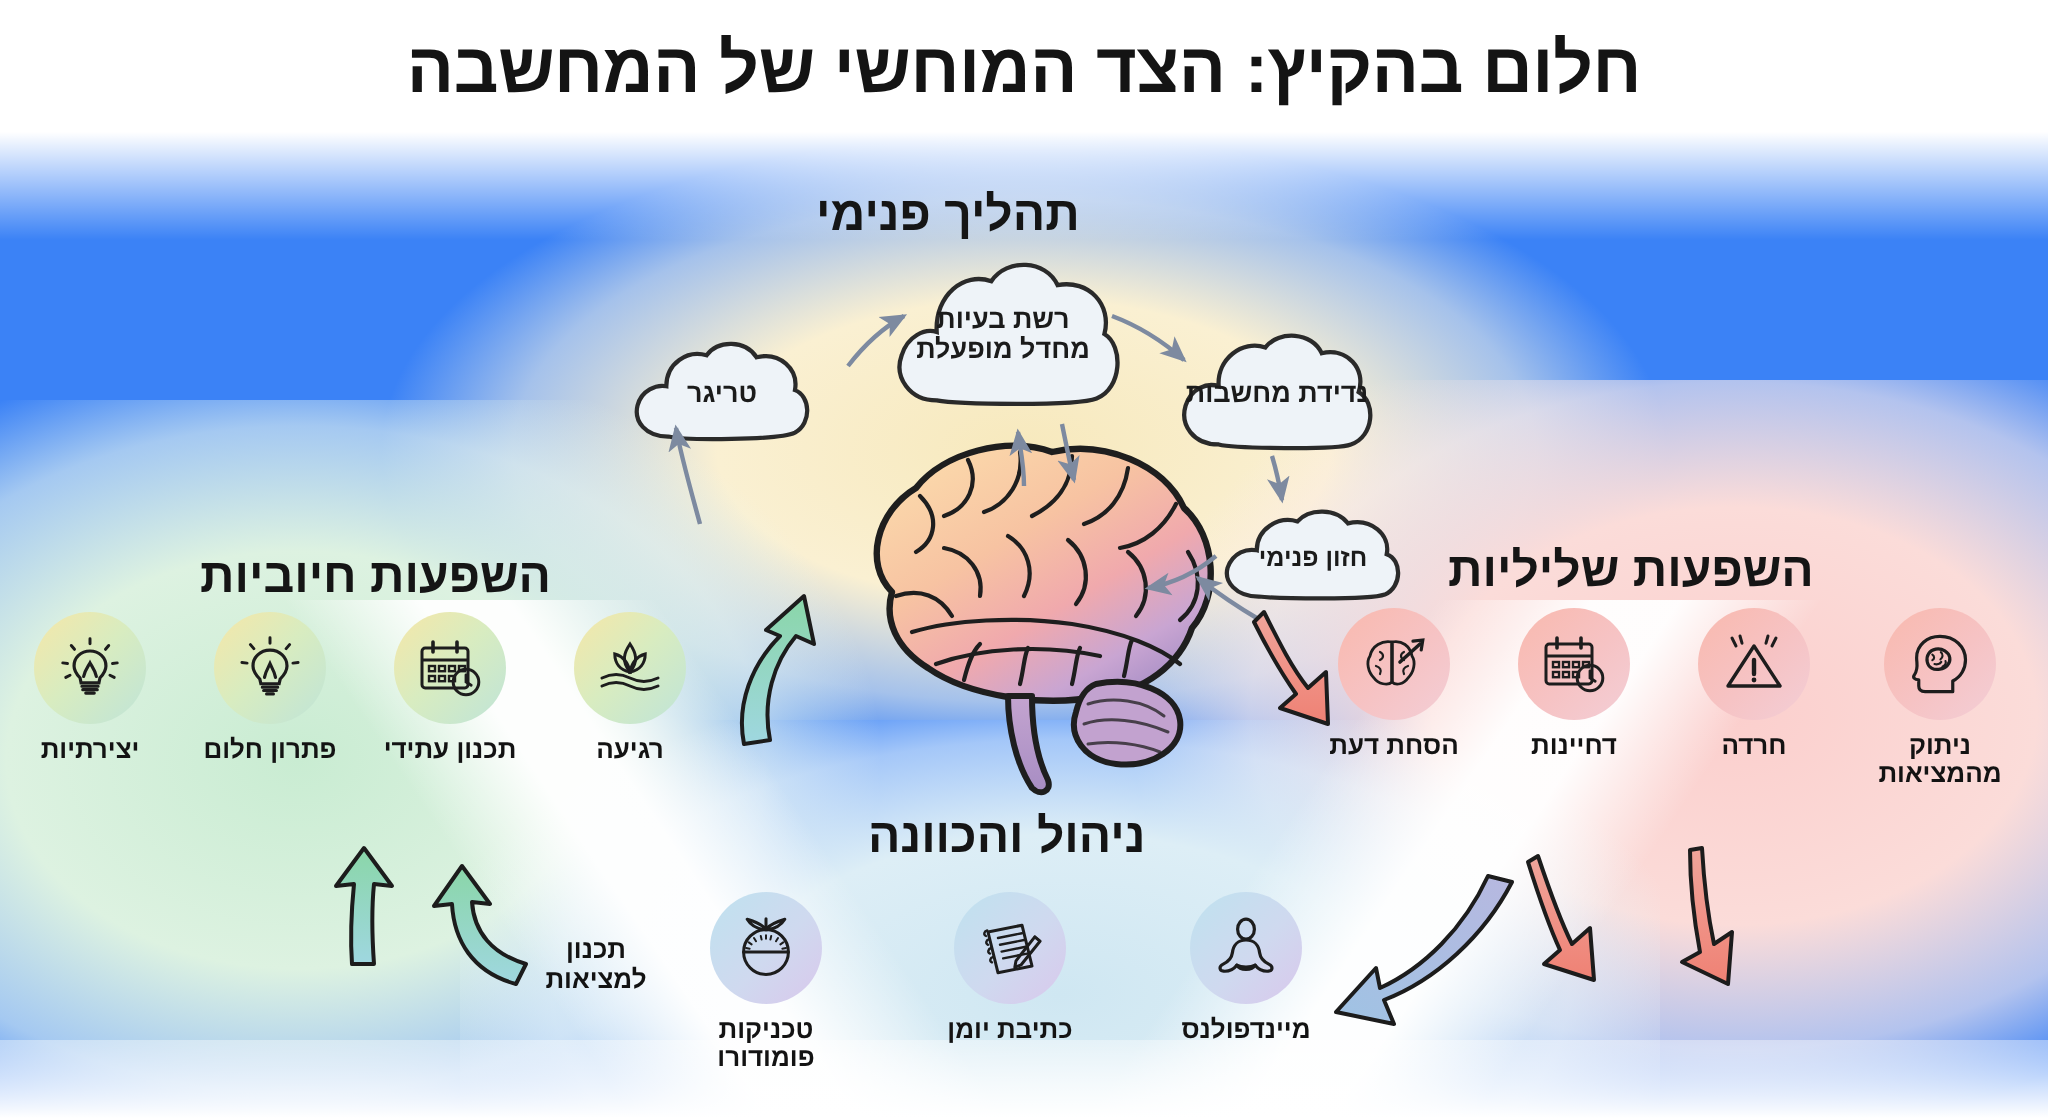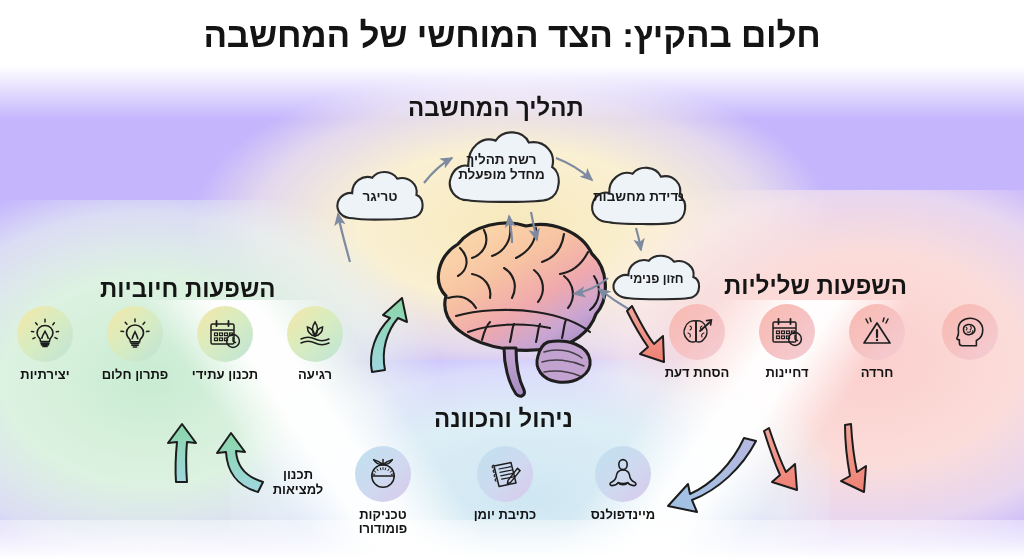--- a/index.html
+++ b/index.html
@@ -1,21 +1,21 @@
 <!DOCTYPE html>
 <html lang="he" dir="rtl"><head>
 <meta charset="utf-8">
 <style>
   html,body{margin:0;padding:0;}
   body{
     width:1024px;height:559px;overflow:hidden;
     font-family:"Liberation Sans","DejaVu Sans",sans-serif;
     background:#ffffff;position:relative;
   }
-  #stage{position:absolute;inset:0;width:1024px;height:559px;overflow:hidden;background:#c4b5fd;}
+  #stage{position:absolute;inset:0;width:1024px;height:559px;overflow:hidden;background:#3b82f6;}
 
   
   .bg-layer{position:absolute;inset:0;}
   .bg-top{
     position:absolute;left:180px;top:60px;width:664px;height:300px;
     background:radial-gradient(ellipse 55% 60% at 50% 55%, #f7e9bd 0%, #faf0d2 42%, rgba(252,246,226,0.55) 70%, rgba(255,255,255,0) 88%);
   }
   .bg-left{
     position:absolute;left:-40px;top:200px;width:540px;height:400px;
     background:radial-gradient(ellipse 60% 58% at 35% 45%, #c9ecd2 0%, #ddf2e1 45%, rgba(235,248,238,0.6) 72%, rgba(255,255,255,0) 90%);
@@ -59,21 +59,21 @@
   #head-negative{left:724px;top:272px;}
   #head-manage{left:434px;top:405px;}
 
   
   .cloud{
     position:absolute;z-index:25;display:flex;align-items:center;justify-content:center;
     text-align:center;font-size:13.5px;font-weight:bold;color:#1b1b1b;line-height:1.12;
   }
   .cloud svg{position:absolute;inset:0;width:100%;height:100%;}
   .cloud span{position:relative;z-index:2;padding:0 6px;}
-  #cloud-trigger{left:332px;top:168px;width:96px;height:58px;text-align:right;}
+  #cloud-trigger{left:313px;top:168px;width:96px;height:58px;text-align:right;}
   #cloud-dmn{left:443px;top:124px;width:117px;height:86px;}
   #cloud-wander{left:586px;top:164px;width:105px;height:66px;}
   #cloud-vision{left:608px;top:253px;width:97px;height:52px;font-size:12.5px;}
 
   
   #brain{position:absolute;left:412px;top:212px;width:212px;height:190px;z-index:22;}
 
   
   .item{position:absolute;width:86px;text-align:center;z-index:28;}
   .item .disc{
@@ -121,21 +121,21 @@
     <div class="bg-right"></div>
     <div class="bg-bottom"></div>
     <div class="bg-white-seamA"></div>
     <div class="bg-white-seamB"></div>
     <div class="bg-white-top"></div>
     <div class="bg-white-bottom"></div>
   </div>
 
   <div class="title">חלום בהקיץ: הצד המוחשי של המחשבה</div>
 
-  <div class="sec-head" id="head-process">תהליך המחשבה</div>
+  <div class="sec-head" id="head-process">תהליך פנימי</div>
   <div class="sec-head" id="head-positive">השפעות חיוביות</div>
   <div class="sec-head" id="head-negative">השפעות שליליות</div>
   <div class="sec-head" id="head-manage">ניהול והכוונה</div>
 
   <svg id="arrows" viewBox="0 0 1024 559">
     <defs>
       <marker id="mk-gray" markerWidth="7" markerHeight="7" refX="5.2" refY="3" orient="auto">
         <path d="M0,0.4 L6,3 L0,5.6 L1.5,3 Z" fill="#7d8aa0"></path>
       </marker>
       <linearGradient id="gr-green" x1="0" y1="1" x2="0" y2="0">
@@ -198,21 +198,21 @@
     <svg viewBox="0 0 100 60" preserveAspectRatio="none">
       <path d="M22,52 C10,52 4,44 6,36 C8,28 16,25 21,26 C21,14 32,7 42,10 C48,2 62,2 68,11 C80,8 90,17 88,28 C96,31 97,45 88,50 C80,54 30,54 22,52 Z" fill="#eef3f8" stroke="#2a2a2a" stroke-width="2.2"></path>
     </svg>
     <span>טריגר</span>
   </div>
 
   <div class="cloud" id="cloud-dmn">
     <svg viewBox="0 0 120 88" preserveAspectRatio="none">
       <path d="M26,78 C12,78 4,66 8,55 C11,45 20,41 26,43 C25,24 40,12 54,17 C62,5 82,6 88,19 C104,16 116,29 112,44 C122,50 121,72 108,77 C98,81 36,80 26,78 Z" fill="#eef3f8" stroke="#2a2a2a" stroke-width="2.2"></path>
     </svg>
-    <span>רשת תהליך מחדל מופעלת</span>
+    <span>רשת בעיות מחדל מופעלת</span>
   </div>
 
   <div class="cloud" id="cloud-wander">
     <svg viewBox="0 0 108 68" preserveAspectRatio="none">
       <path d="M24,60 C11,60 4,50 7,40 C10,31 18,28 24,30 C23,16 36,6 48,10 C55,1 72,2 77,13 C90,10 100,21 96,33 C105,38 104,56 92,60 C84,63 32,62 24,60 Z" fill="#eef3f8" stroke="#2a2a2a" stroke-width="2.2"></path>
     </svg>
     <span>נדידת מחשבות</span>
   </div>
 
   <div class="cloud" id="cloud-vision">
@@ -400,20 +400,21 @@
         <path d="M22,29 L22,24 C26,22 28,18 28,14 C28,8 23,3 16,3 C10,3 5,7 5,13 C5,16 6,18 4,21 C3,22.4 4,23.4 6,23.4 L6,26.4 C6,28 7,29 9,29 Z"></path>
         <path d="M14,9 C11,9.6 9.4,12 10,15 C10.4,17.6 13,19 16,18.4 C19,18 21,15.6 20.6,13 C20.2,10.4 17,8.4 14,9 Z"></path>
         <g stroke-width="1">
           <path d="M12.4,11.6 C13.6,12.4 13.4,13.6 12.4,14.2"></path>
           <path d="M16.4,10.4 C17.6,11.4 17.4,13 16.2,13.8"></path>
           <path d="M13.4,16 C14.6,16.4 16,16 16.6,15"></path>
           <path d="M18.6,14.6 C19,15.6 18.4,16.8 17.2,17.2"></path>
         </g>
       </svg>
     </div>
+    <div class="lbl">ניתוק מהמציאות</div>
   </div>
 
   <div class="item mng" id="it-pomodoro">
     <div class="disc">
       <svg class="ico" width="36" height="34" viewBox="0 0 36 32" fill="none" stroke="#1d1d1d" stroke-width="1.5" stroke-linecap="round" stroke-linejoin="round">
         <circle cx="18" cy="18" r="11.2"></circle>
         <path d="M6.8,18 L29.2,18"></path>
         <path d="M18,7 C13,6.4 10,4 8.6,1.6 C12,2.6 15,3.6 18,6.4 C21,3.6 24,2.6 27.4,1.6 C26,4 23,6.4 18,7 Z"></path>
         <path d="M18,1.4 L18,6.6"></path>
         <g stroke-width="1">

